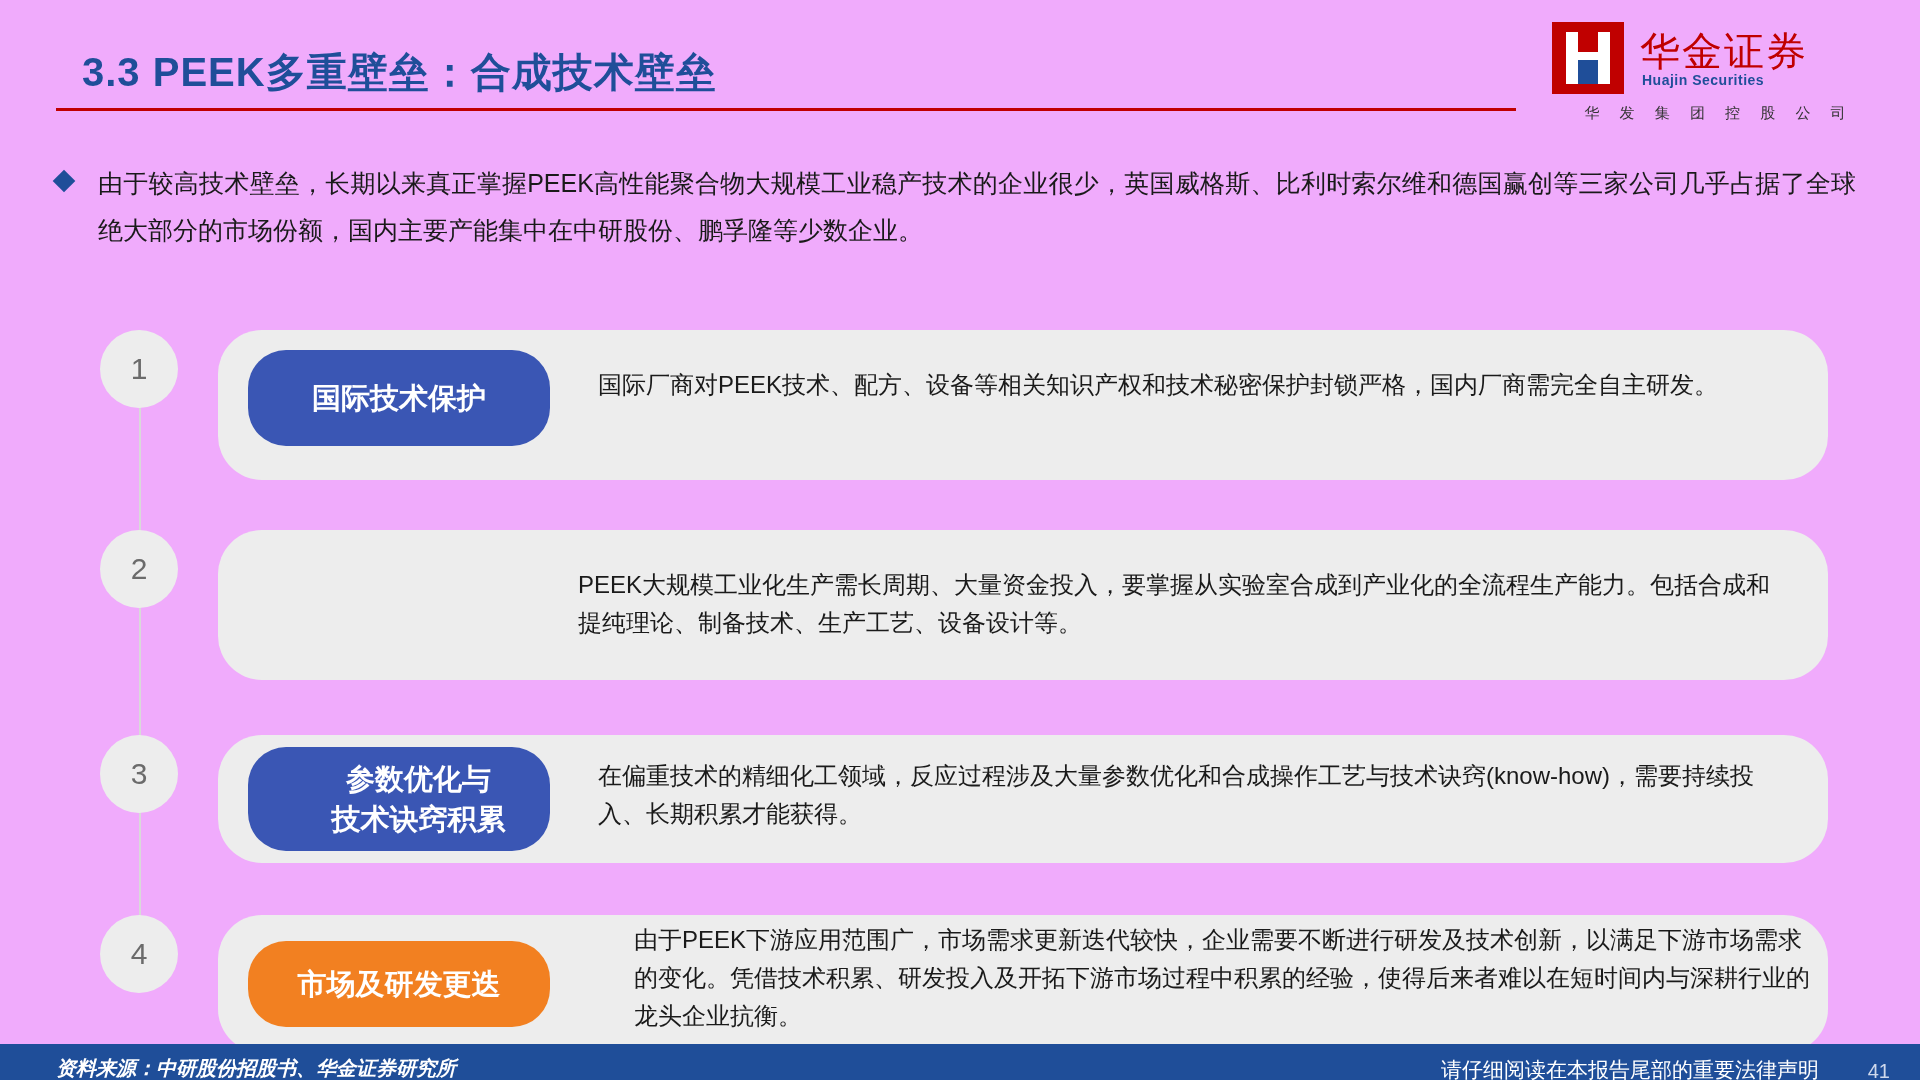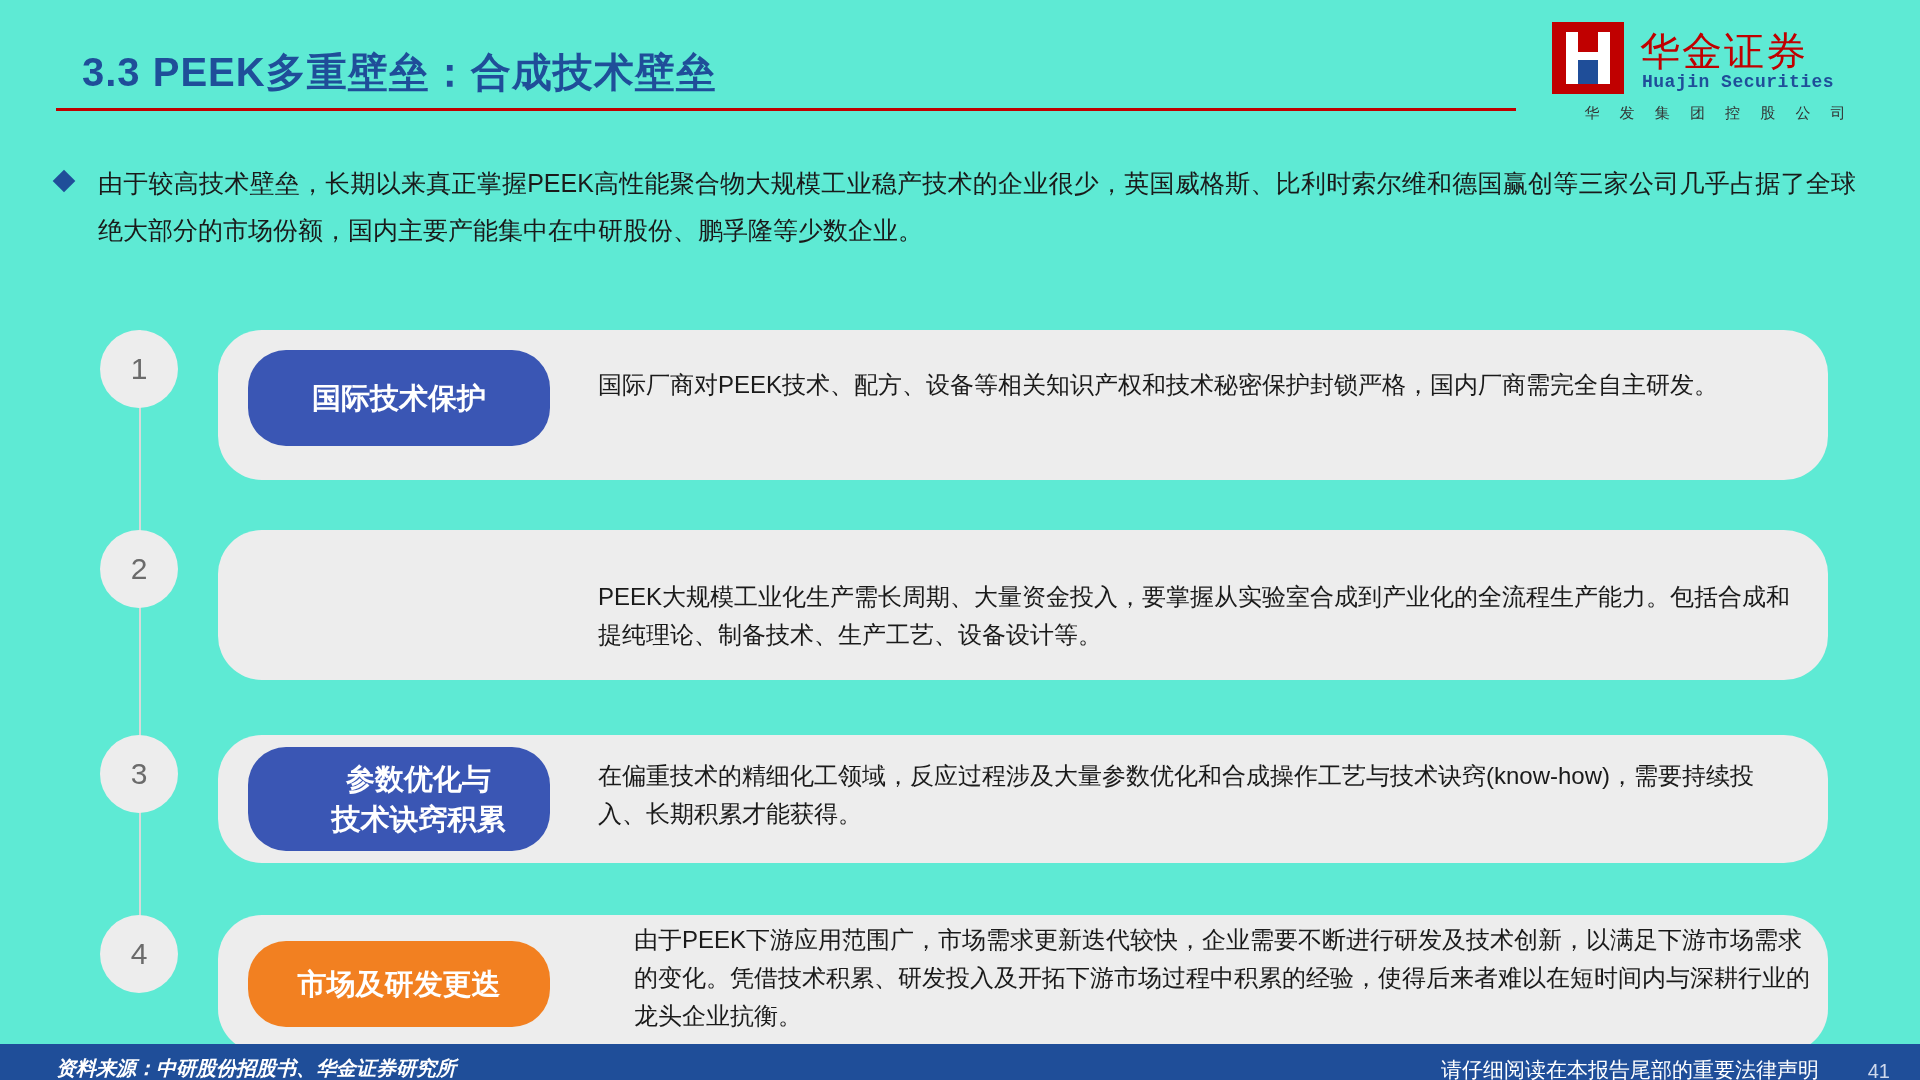--- a/index.html
+++ b/index.html
@@ -5,21 +5,21 @@
   * { box-sizing: border-box; margin: 0; padding: 0; }
   html, body {
     width: 1920px; height: 1080px;
     background: #ffffff;
     font-family: "Liberation Sans", sans-serif;
     overflow: hidden;
   }
   .slide {
     position: relative;
     width: 1920px; height: 1080px;
-    background: #5eead4;
+    background: #f0abfc;
   }
 
   
   .header {
     position: absolute;
     left: 0; top: 0;
     width: 1920px; height: 150px;
   }
   .title {
     position: absolute;
@@ -68,25 +68,24 @@
     position: absolute;
     left: 88px; top: 2px;
     font-size: 40px; font-weight: normal;
     color: #C00000;
     letter-spacing: 2px;
     white-space: nowrap;
   }
   .logo-en {
     position: absolute;
     left: 90px; top: 50px;
-    font-size: 18px; font-weight: bold;
+    font-size: 14px; font-weight: bold;
     color: #1F4E99;
     letter-spacing: 0.5px;
     white-space: nowrap;
-    font-family: Liberation Mono, monospace;
   }
   .logo-sub {
     position: absolute;
     left: 2px; top: 82px;
     width: 330px;
     text-align: center;
     font-size: 15px;
     color: #333333;
     letter-spacing: 8px;
     white-space: nowrap;
@@ -234,21 +233,21 @@
       <div class="pill blue" style="top:20px; height:96px;">
         <span>国际技术保护</span>
       </div>
       <div class="desc" style="left:380px; top:36px; width:1190px;">国际厂商对PEEK技术、配方、设备等相关知识产权和技术秘密保护封锁严格，国内厂商需完全自主研发。</div>
     </div>
   </div>
 
   <div class="row" style="top:530px;">
     <div class="num-circle">2</div>
     <div class="panel" style="height:150px;">
-      <div class="desc" style="left:380px; top:36px; width:1210px;margin-top:12px;">PEEK大规模工业化生产需长周期、大量资金投入，要掌握从实验室合成到产业化的全流程生产能力。包括合成和提纯理论、制备技术、生产工艺、设备设计等。</div>
+      <div class="desc" style="left:360px; top:36px; width:1210px;">PEEK大规模工业化生产需长周期、大量资金投入，要掌握从实验室合成到产业化的全流程生产能力。包括合成和提纯理论、制备技术、生产工艺、设备设计等。</div>
     </div>
   </div>
 
   <div class="row" style="top:735px;">
     <div class="num-circle">3</div>
     <div class="panel" style="height:128px;">
       <div class="pill blue" style="top:12px; height:104px;padding-left:39px;">
         <span>参数优化与</span>
         <span>技术诀窍积累</span>
       </div>

